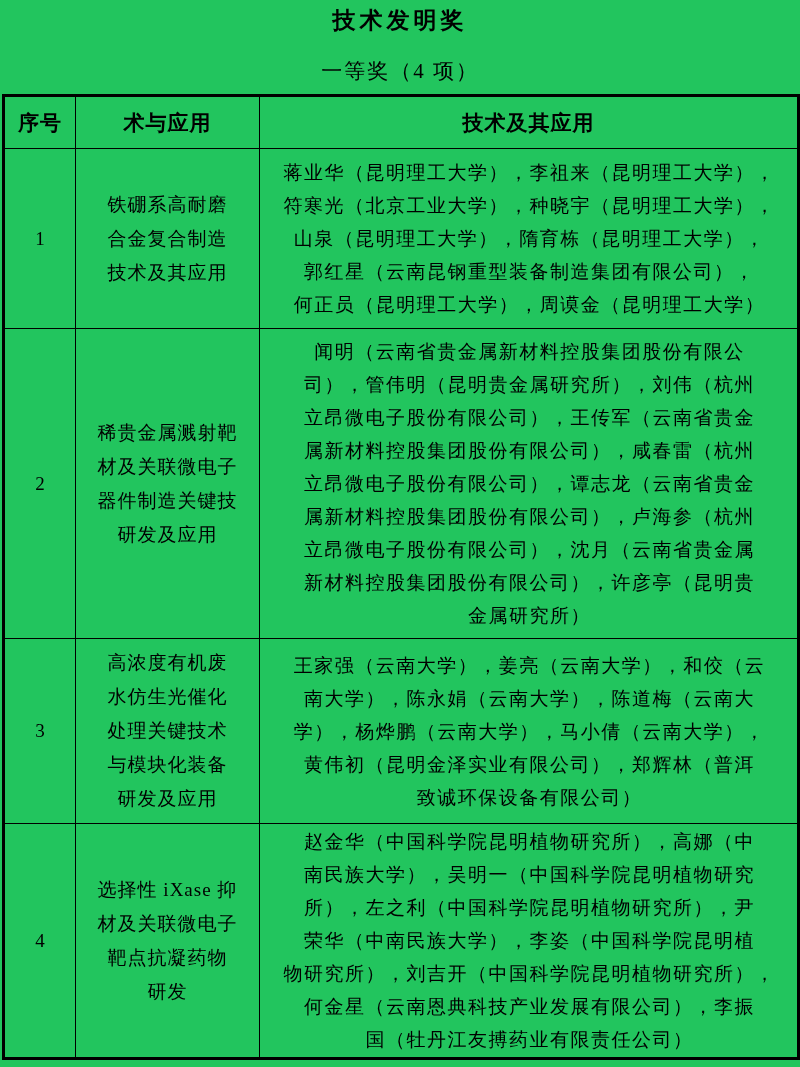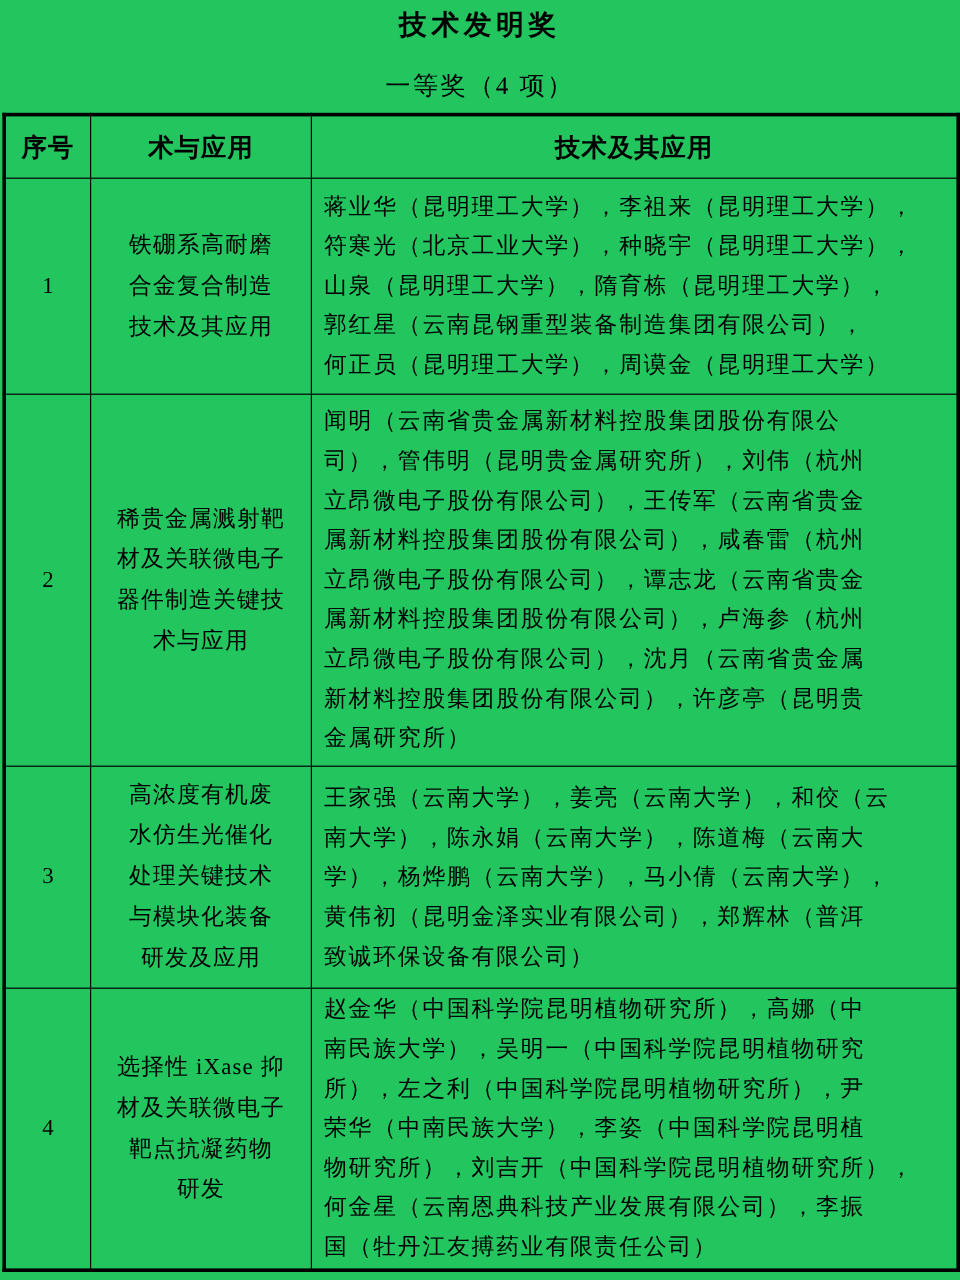--- a/index.html
+++ b/index.html
@@ -50,21 +50,21 @@
     line-height: 34px;
     letter-spacing: 1px;
     white-space: pre-line;
     text-align: center;
   }
   td.cell-personnel {
     padding: 0 8px 0 10px;
     line-height: 33px;
     letter-spacing: 1.5px;
     white-space: pre-line;
-    text-align: left;
+    text-align: center;
   }
   tr.r1 { height: 180px; }
   tr.r2 { height: 310px; }
   tr.r3 { height: 185px; }
   tr.r4 { height: 235px; }
 </style>
 </head>
 <body>
 
 <div class="page">
@@ -95,21 +95,21 @@
 符寒光（北京工业大学），种晓宇（昆明理工大学），
 山泉（昆明理工大学），隋育栋（昆明理工大学），
 郭红星（云南昆钢重型装备制造集团有限公司），
 何正员（昆明理工大学），周谟金（昆明理工大学）</td>
       </tr>
       <tr class="r2">
         <td class="cell-no">2</td>
         <td class="cell-project">稀贵金属溅射靶
 材及关联微电子
 器件制造关键技
-术与应用</td>
+研发及应用</td>
         <td class="cell-personnel">闻明（云南省贵金属新材料控股集团股份有限公
 司），管伟明（昆明贵金属研究所），刘伟（杭州
 立昂微电子股份有限公司），王传军（云南省贵金
 属新材料控股集团股份有限公司），咸春雷（杭州
 立昂微电子股份有限公司），谭志龙（云南省贵金
 属新材料控股集团股份有限公司），卢海参（杭州
 立昂微电子股份有限公司），沈月（云南省贵金属
 新材料控股集团股份有限公司），许彦亭（昆明贵
 金属研究所）</td>
       </tr>

